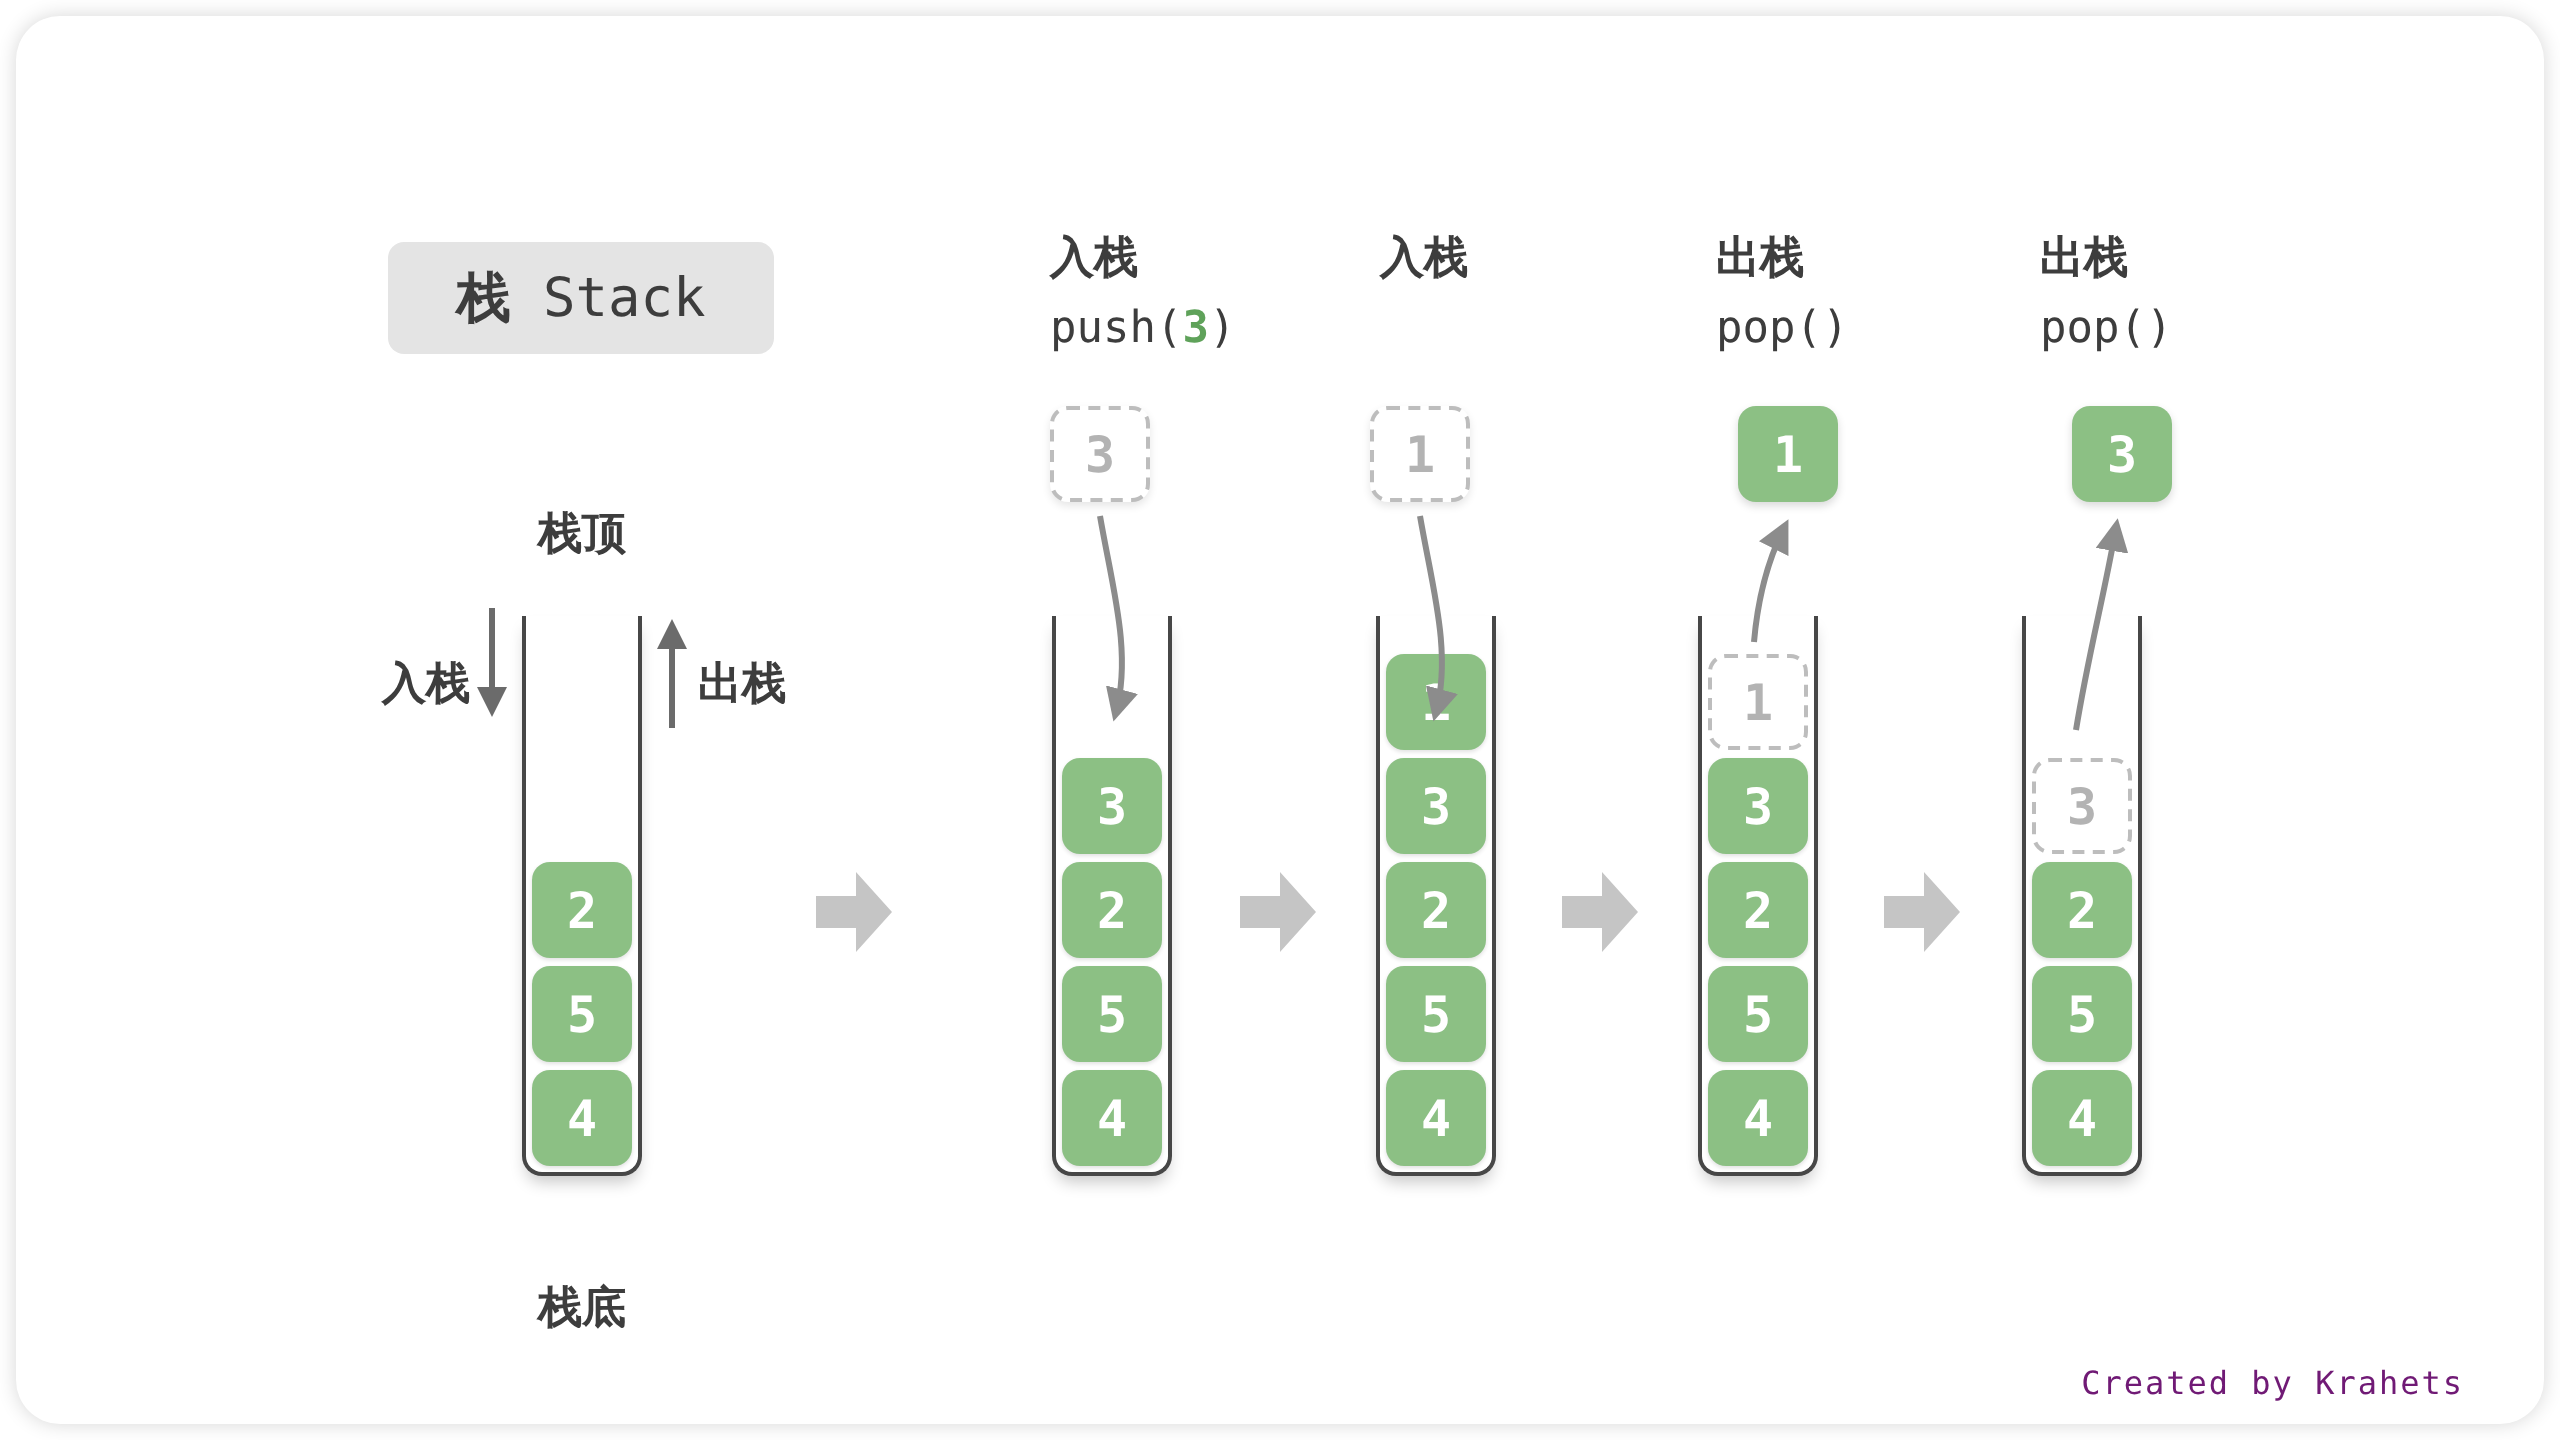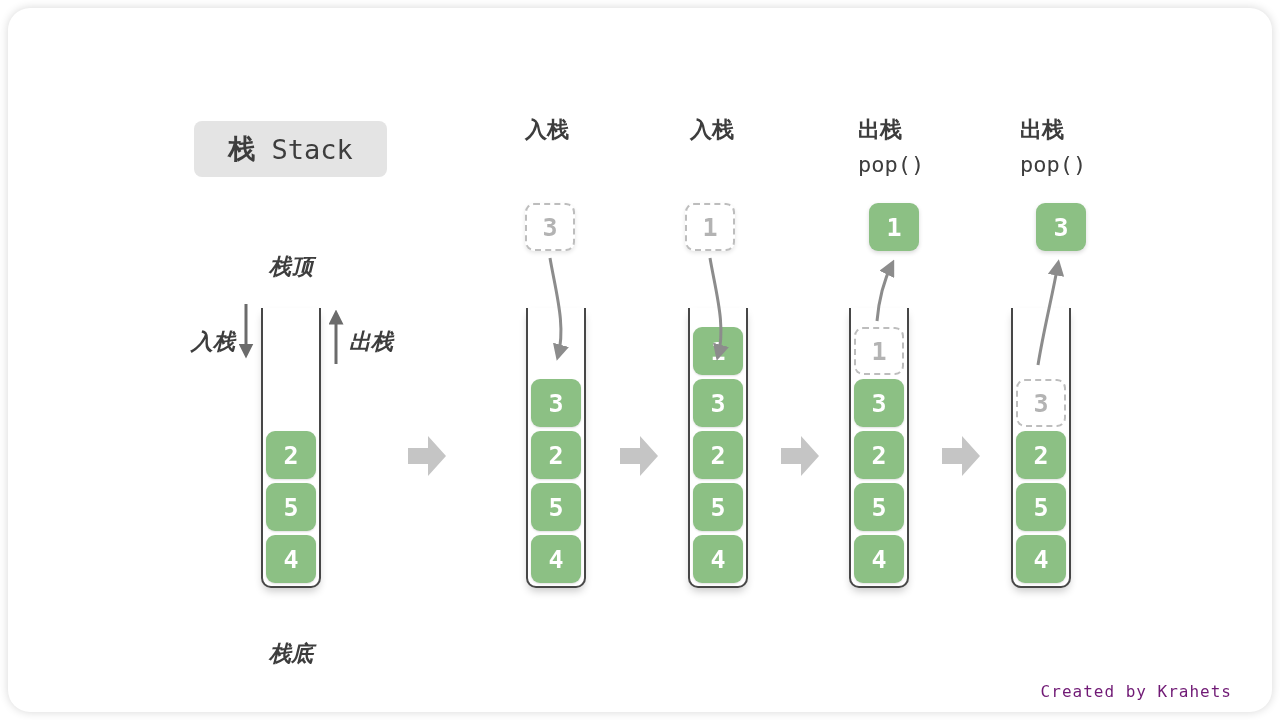--- a/index.html
+++ b/index.html
@@ -13,21 +13,21 @@
     border-radius:8px;display:flex;align-items:center;justify-content:center;
     font-size:27px;color:#3D3D3D;}
   .title-badge .zh{font-weight:bold;}
   .title-badge .en{font-family:"DejaVu Sans Mono","Liberation Mono",monospace;white-space:pre;}
 
   .op{position:absolute;top:107px;color:#3D3D3D;}
   .op-zh{font-size:22px;font-weight:bold;line-height:30px;}
   .op-code{font-size:22px;line-height:40px;color:#3D3D3D;}
   .op-code .arg{color:#5FA25A;font-weight:bold;}
 
-  .cjk-label{position:absolute;font-size:22px;font-weight:bold;color:#3D3D3D;white-space:nowrap;font-style:italic;}
+  .cjk-label{position:absolute;font-size:22px;font-weight:bold;color:#3D3D3D;white-space:nowrap;}
 
   .stack{position:absolute;top:300px;width:60px;height:280px;background:#ffffff;
     border-left:2px solid #474747;border-right:2px solid #474747;border-bottom:2px solid #474747;
     border-radius:0 0 10px 10px;box-sizing:border-box;
     box-shadow:0 5px 8px -2px rgba(0,0,0,0.22);}
 
   .cell{position:absolute;width:50px;height:48px;border-radius:9px;background:#8CC084;
     display:flex;align-items:center;justify-content:center;color:#ffffff;
     font-family:"DejaVu Sans Mono","Liberation Mono",monospace;font-weight:bold;font-size:25px;
     box-shadow:0 1px 2px rgba(0,0,0,0.12);}
@@ -46,20 +46,21 @@
 <div class="canvas">
   <div class="card">
 
     <div class="title-badge">
       <span class="zh">栈</span>
         <span class="en"> Stack</span>
     </div>
 
     <div class="op" style="left:517px">
       <div class="op-zh">入栈</div>
+      <div class="op-code mono"><span>push(</span><span class="arg">3</span><span>)</span></div>
     </div>
     <div class="op" style="left:682px">
       <div class="op-zh">入栈</div>
     </div>
     <div class="op" style="left:850px">
       <div class="op-zh">出栈</div>
       <div class="op-code mono"><span>pop(</span><span class="arg"></span><span>)</span></div>
     </div>
     <div class="op" style="left:1012px">
       <div class="op-zh">出栈</div>

